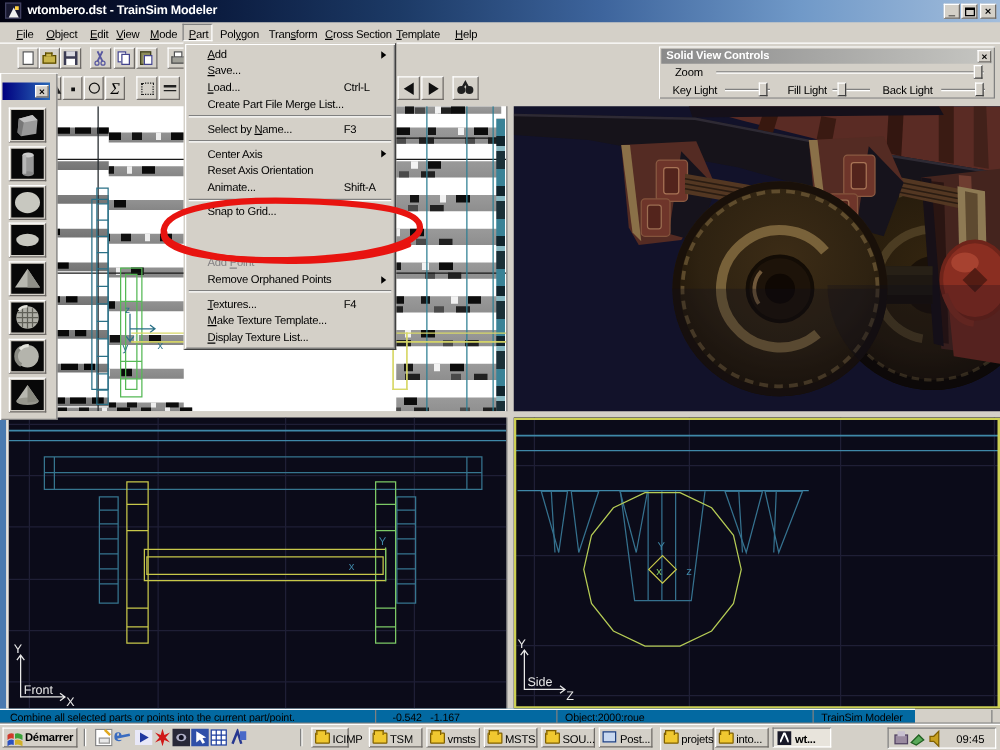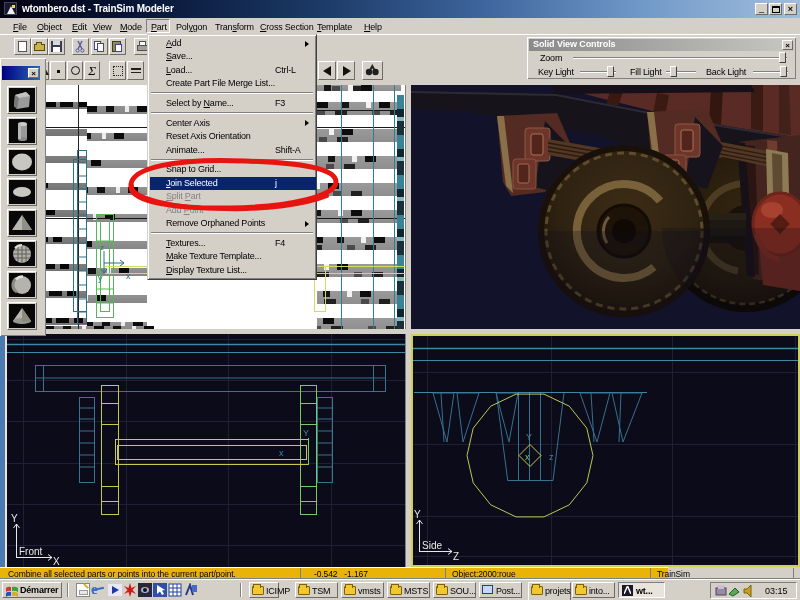--- a/index.html
+++ b/index.html
@@ -403,21 +403,21 @@
   <g fill="#e8e8e8" font-size="10" font-family="Liberation Sans,sans-serif">
     <text x="3" y="184">Y</text>
     <text x="11" y="215">Side</text>
     <text x="42" y="226">Z</text>
   </g>
 
   <rect x="1" y="1" width="387" height="231" fill="none" stroke="#cdd054" stroke-width="2"></rect>
 </svg>
 </div>
 
-<div class="ab" style="left:0;top:567px;width:668px;height:12px;background:#eab308;font-size:8.5px;color:#000;border-top:1px solid #fff;letter-spacing:-0.1px;">
+<div class="ab" style="left:0;top:567px;width:732px;height:12px;background:#0369a1;font-size:8.5px;color:#000;border-top:1px solid #fff;letter-spacing:-0.1px;">
   <span class="ab" style="left:8px;top:1px;">Combine all selected parts or points into the current part/point.</span>
   <div class="ab" style="left:300px;top:0;width:1px;height:12px;background:#808080;"></div>
   <span class="ab" style="left:314px;top:1px;">-0.542&nbsp;&nbsp;&nbsp;-1.167</span>
   <div class="ab" style="left:445px;top:0;width:1px;height:12px;background:#808080;"></div>
   <span class="ab" style="left:452px;top:1px;">Object:2000:roue</span>
   <div class="ab" style="left:650px;top:0;width:1px;height:12px;background:#808080;"></div>
   <span class="ab" style="left:657px;top:1px;">TrainSim Modeler Pro</span>
   <div class="ab" style="left:793px;top:0;width:1px;height:12px;background:#808080;"></div>
 </div>
 
@@ -503,21 +503,21 @@
       <span class="tkt" style="font-weight:bold;left:17px;">wt...</span>
     </div>
 
   <div class="ab sunk" style="left:710px;top:2px;width:87px;height:17px;">
     <svg width="40" height="14" style="position:absolute;left:4px;top:1px;">
       <rect x="1" y="4" width="10" height="7" fill="#9a8aa0" stroke="#504060"></rect>
         <rect x="3" y="1" width="6" height="4" fill="#c8c0d0"></rect>
       <path d="M14 10 L20 4 L24 8 L18 12 Z" fill="#58a858" stroke="#206020"></path>
       <path d="M29 5 L32 5 L36 1 L36 13 L32 9 L29 9 Z" fill="#c8a020" stroke="#806000"></path>
     </svg>
-    <span style="position:absolute;left:54px;top:3px;font-size:9px;">03:15</span>
+    <span style="position:absolute;left:54px;top:3px;font-size:9px;">09:45</span>
   </div>
 </div>
 
 <div class="ab raised2" id="shapebar" style="left:0;top:58px;width:46px;height:278px;background:#d4d0c8;">
   <div class="ab" style="left:2px;top:8px;width:38px;height:14px;background:linear-gradient(90deg,#000080,#2a6ab8);">
     <div class="tbtn" style="left:26px;top:2px;width:11px;height:10px;font-size:8px;line-height:9px;text-align:center;font-weight:bold;">×</div>
   </div>
   <div class="tbtn shp" style="left:7px;top:28px;">
       <svg width="26" height="24">
         <polygon points="6,7 17,4 21,8 20,19 8,21 5,18" fill="#9a9a9a"></polygon>
@@ -578,22 +578,20 @@
   <div class="mi" style="top:42.2px;">Create Part File Merge List...</div>
   <div class="mi" style="top:28.8px;"><u>L</u>oad...<span class="sc">Ctrl-L</span></div>
   <div class="msep" style="top:57px;"></div>
   <div class="mi" style="top:62px;">Select by <u>N</u>ame...<span class="sc">F3</span></div>
   <div class="msep" style="top:77px;"></div>
   <div class="mi" style="top:81.8px;">Center Axis<span class="arr"></span></div>
   <div class="mi" style="top:95.2px;">Reset Axis Orientation</div>
   <div class="mi" style="top:108.6px;">Animate...<span class="sc">Shift-A</span></div>
   <div class="msep" style="top:124px;"></div>
   <div class="mi" style="top:128.4px;">Snap to Grid...</div>
-  <div class="mi" style="top:141.8px;left:2px;width:166px;background:#0a246a;color:#fff;padding-left:16px;"><u>J</u>oin Selected<span class="sc" style="left:125px;">j</span></div>
-  <div class="mi" style="top:155.2px;color:#848284;"><u style="text-decoration-color:#848284;">S</u>plit <u style="text-decoration-color:#848284;">P</u>art</div>
   <div class="mi" style="top:168.6px;color:#848284;">Add <u style="text-decoration-color:#848284;">P</u>oint</div>
   <div class="mi" style="top:182px;">Remove Orphaned Points<span class="arr"></span></div>
   <div class="msep" style="top:197px;"></div>
   <div class="mi" style="top:201.8px;"><u>T</u>extures...<span class="sc">F4</span></div>
   <div class="mi" style="top:215.2px;"><u>M</u>ake Texture Template...</div>
   <div class="mi" style="top:228.6px;"><u>D</u>isplay Texture List...</div>
 </div>
 
 <div class="ab raised2" id="svc" style="left:526px;top:36px;width:271px;height:44px;background:#d4d0c8;border:1px solid #d4d0c8;">
   <div class="ab" style="left:2px;top:2px;width:265px;height:12px;background:linear-gradient(90deg,#8a8a8a,#c6c6c2);">

